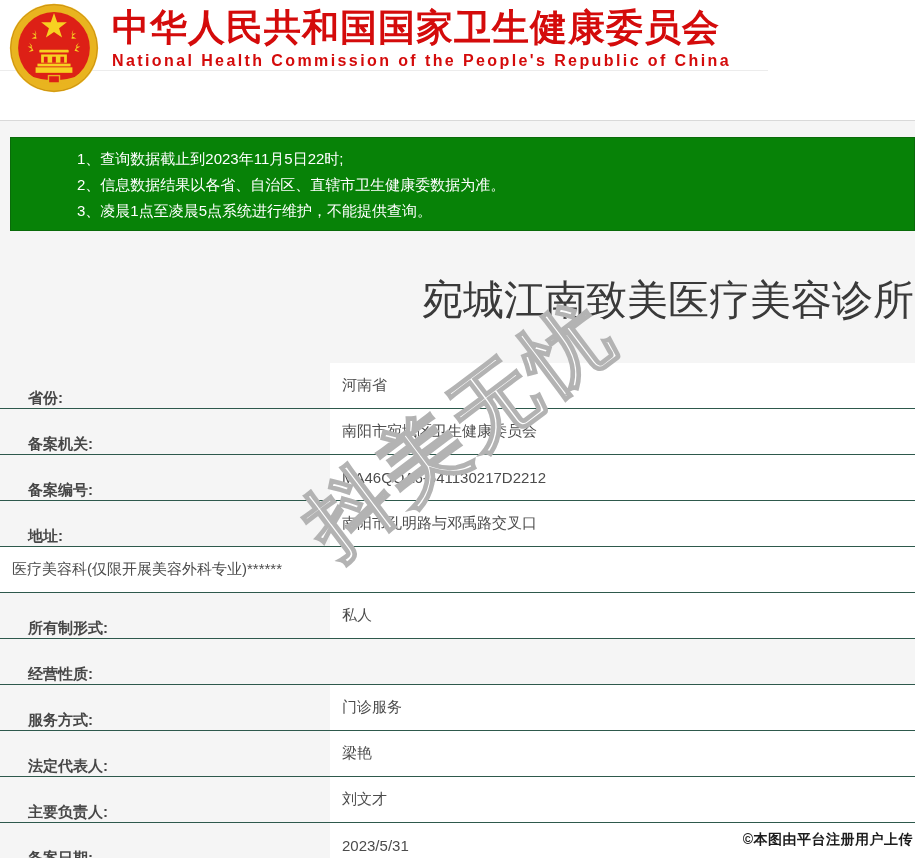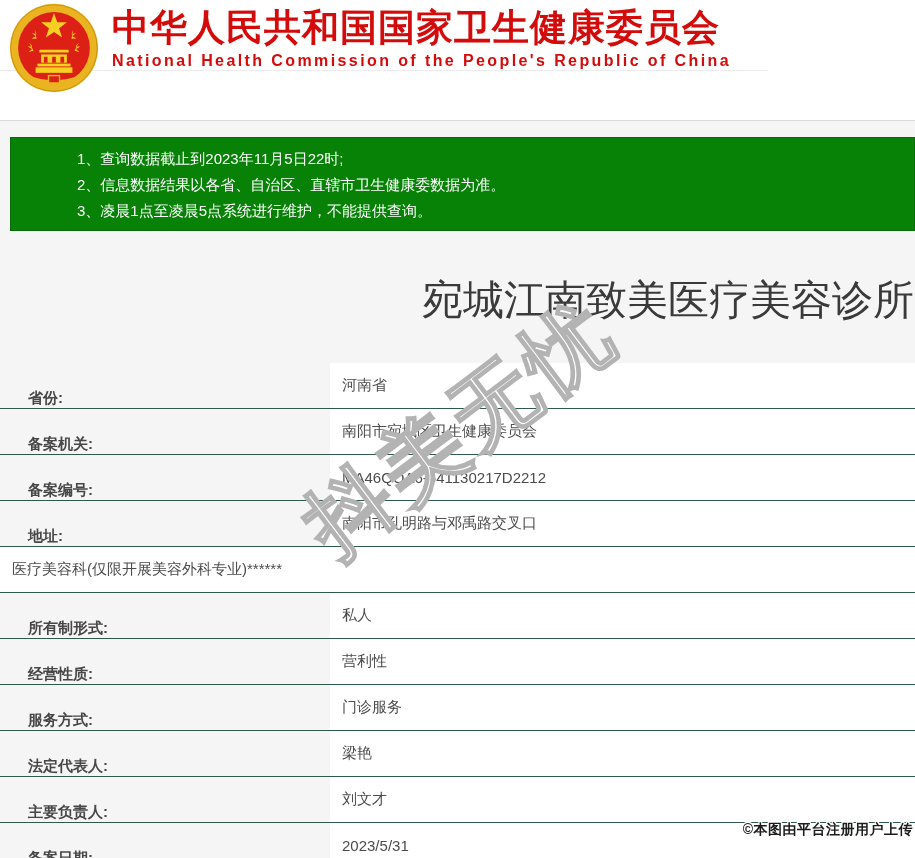--- a/index.html
+++ b/index.html
@@ -62,21 +62,21 @@
   
   .watermark{
     position:absolute;left:261px;top:374px;width:400px;height:110px;
     display:flex;align-items:center;justify-content:center;
     transform:rotate(-37deg);pointer-events:none;z-index:5;
     font-size:84px;font-weight:bold;letter-spacing:6px;white-space:nowrap;
     color:#fff;-webkit-text-stroke:2px #b3b3b3;text-stroke:2px #b3b3b3;
   }
   
   .copyright{
-    position:absolute;right:2px;bottom:19px;z-index:6;
+    position:absolute;right:2px;bottom:9px;z-index:6;
     font-size:14px;font-weight:bold;color:#1c1c1c;letter-spacing:0.5px;
     text-shadow:-1px -1px 0 #fff,1px -1px 0 #fff,-1px 1px 0 #fff,1px 1px 0 #fff,0 1px 0 #fff,0 -1px 0 #fff,1px 0 0 #fff,-1px 0 0 #fff;
   }
 </style>
 </head>
 <body>
 
 <div class="top-band">
   <div class="header-banner">
     <svg class="emblem" viewBox="0 0 100 100">
@@ -140,21 +140,20 @@
     </div>
       <div class="record-row">
       <div class="record-value">医疗美容科(仅限开展美容外科专业)******</div>
     </div>
       <div class="record-row">
       <div class="record-label">所有制形式:</div>
       <div class="record-value">私人</div>
     </div>
       <div class="record-row">
       <div class="record-label">经营性质:</div>
-      <div class="record-value">营利性</div>
     </div>
       <div class="record-row">
       <div class="record-label">服务方式:</div>
       <div class="record-value">门诊服务</div>
     </div>
       <div class="record-row">
       <div class="record-label">法定代表人:</div>
       <div class="record-value">梁艳</div>
     </div>
       <div class="record-row">

